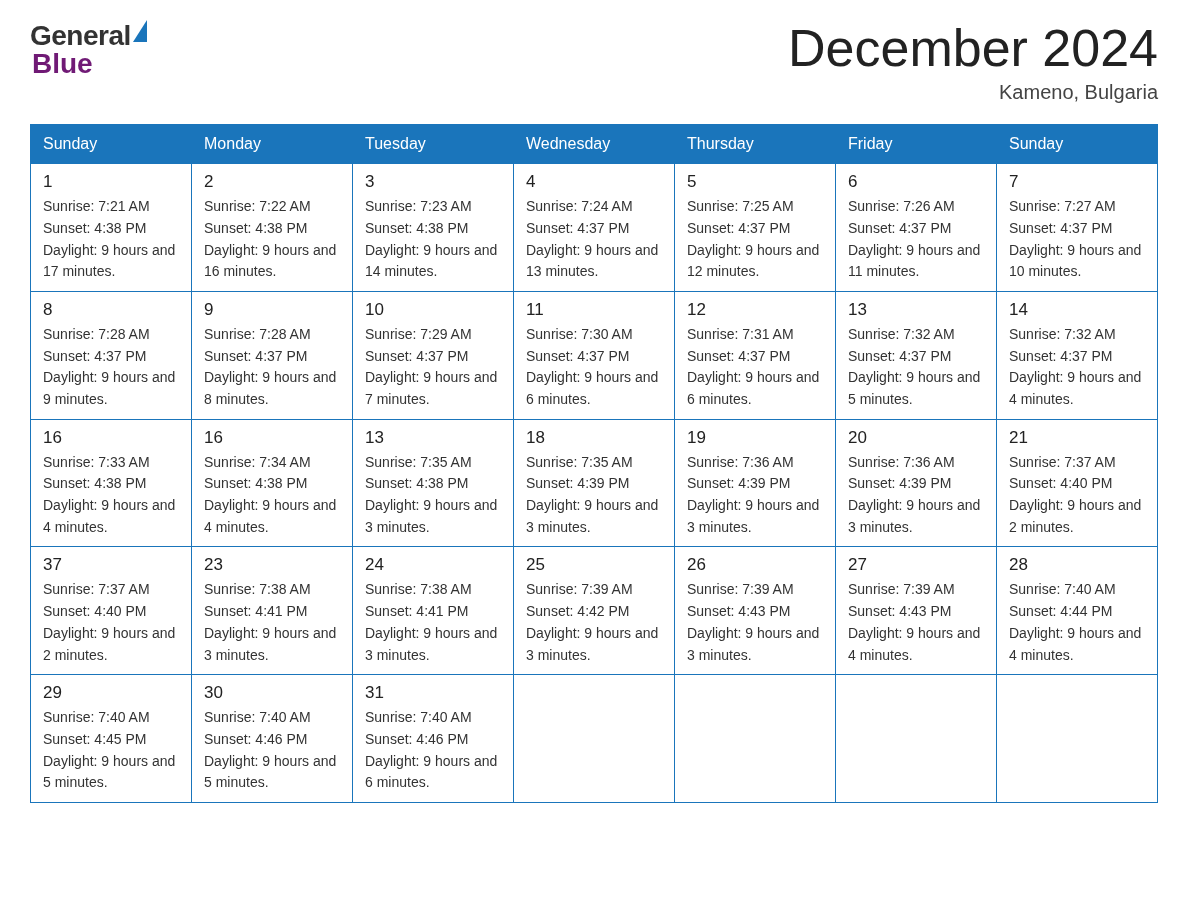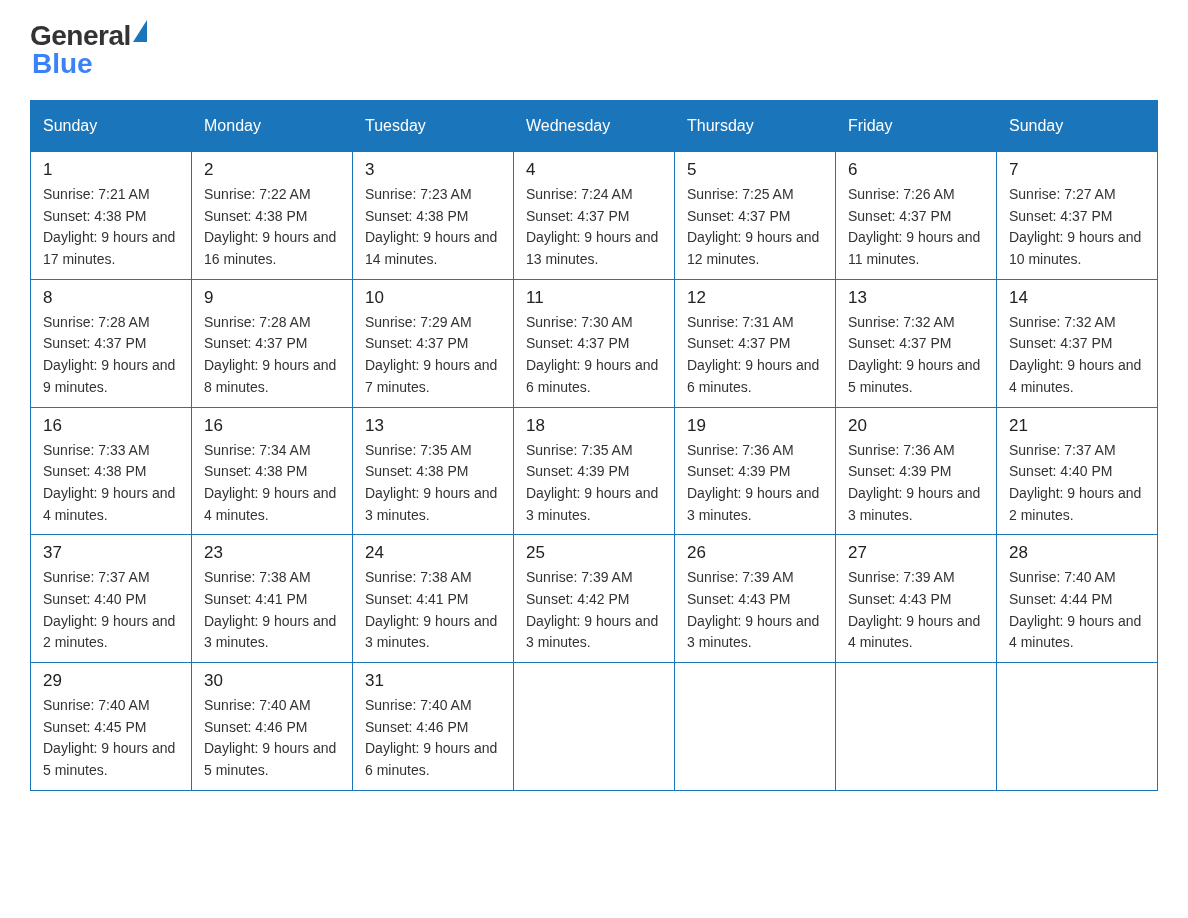--- a/index.html
+++ b/index.html
@@ -36,21 +36,21 @@
       height: 0;
       border-left: 14px solid transparent;
       border-right: 0px solid transparent;
       border-bottom: 22px solid #1a75bb;
       margin-left: 2px;
       margin-bottom: -2px;
     }
     .logo-blue {
       font-size: 28px;
       font-weight: bold;
-      color: #3b82f6;
+      color: #701a75;
       margin-top: -4px;
       margin-left: 2px;
       text-align: right;
     }
     .title-area {
       text-align: right;
     }
     .month-title {
       font-size: 52px;
       font-weight: normal;
@@ -65,21 +65,21 @@
     .calendar {
       width: 100%;
       border-collapse: collapse;
       border: 1px solid #1a75bb;
     }
     .calendar thead tr th {
       background-color: #1a75bb;
       color: #fff;
       font-size: 16px;
       font-weight: normal;
-      padding: 16px 12px;
+      padding: 10px 12px;
       text-align: left;
       border: 1px solid #1a75bb;
     }
     .calendar tbody tr td {
       vertical-align: top;
       padding: 8px 12px;
       border: 1px solid #1a75bb;
       font-size: 13.5px;
       color: #333;
       width: 14.28%;
@@ -104,20 +104,24 @@
 </head>
 <body>
 
 <div class="header">
   <div class="logo">
     <div class="logo-top">
       <span class="logo-general">General</span>
       <div class="logo-triangle"></div>
     </div>
     <span class="logo-blue">Blue</span>
+  </div>
+  <div class="title-area">
+    <div class="month-title">December 2024</div>
+    <div class="location">Kameno, Bulgaria</div>
   </div>
 </div>
 
 <table class="calendar">
   <thead>
     <tr>
     <th>Sunday</th>
         <th>Monday</th>
         <th>Tuesday</th>
         <th>Wednesday</th>

